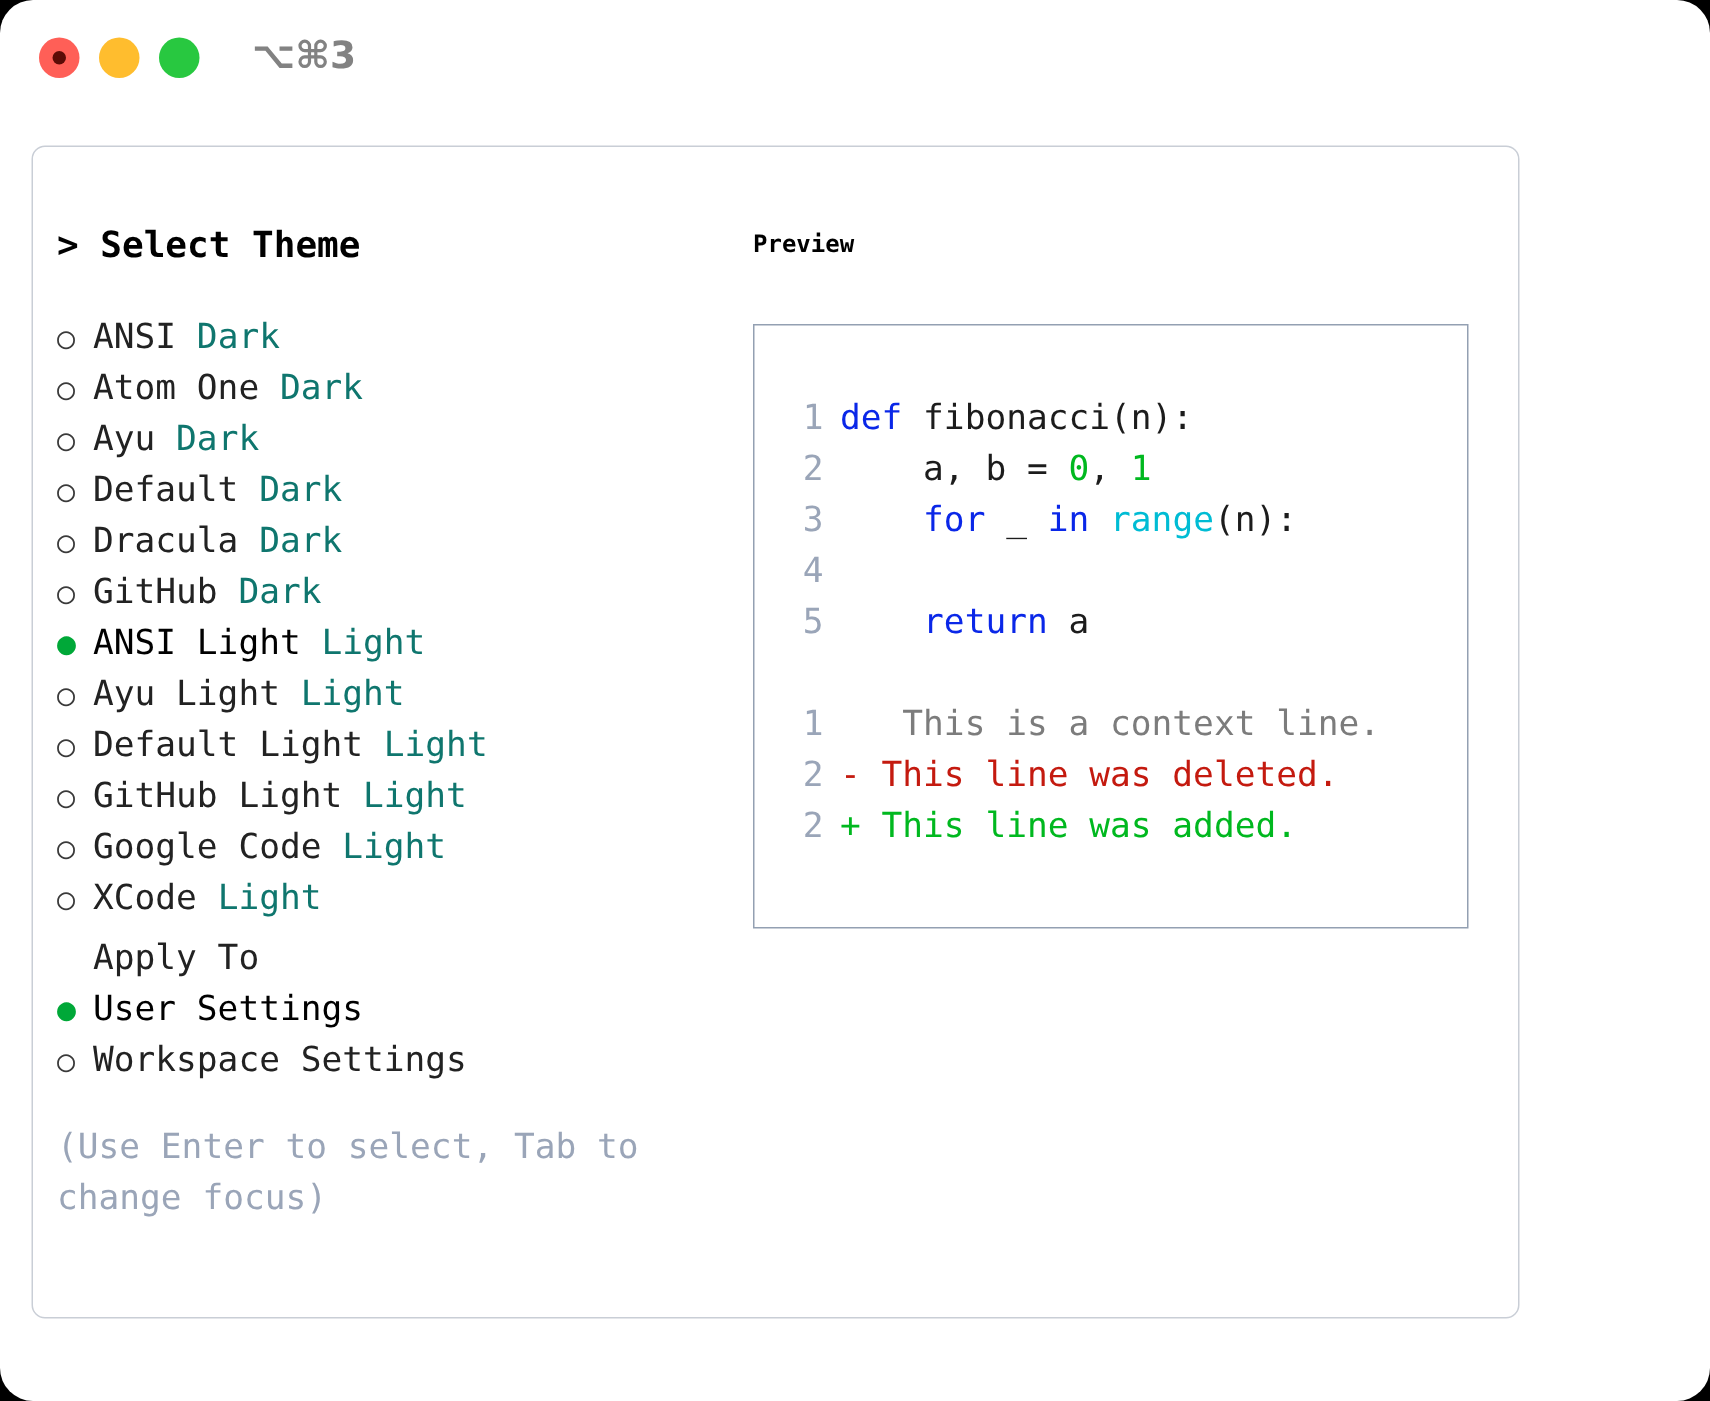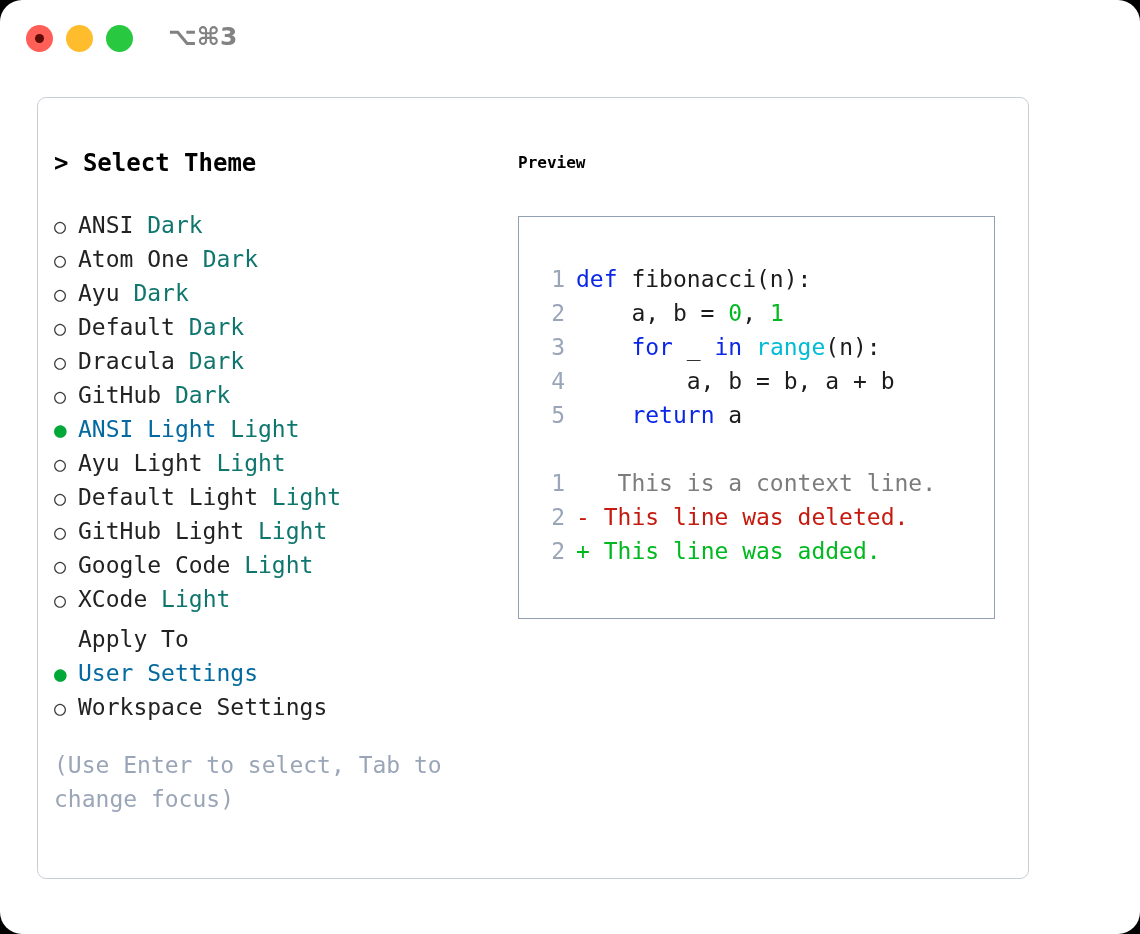--- a/index.html
+++ b/index.html
@@ -58,21 +58,21 @@
     font-size: 25px;
     font-weight: bold;
     color: #828282;
     letter-spacing: 0px;
     font-family: "DejaVu Sans", "Liberation Sans", sans-serif;
   }
 
   
   .panel {
     position: absolute;
-    left: 37px;
+    left: 21px;
     top: 97px;
     width: 992px;
     height: 782px;
     border: 1.5px solid #c9ced6;
     border-radius: 9px;
     box-sizing: border-box;
     background: #ffffff;
   }
 
   
@@ -106,21 +106,21 @@
     font-size: 20px;
     color: #3a3a3a;
   }
   .bullet.selected {
     color: #00a838;
     font-size: 21px;
   }
   .bullet.blank { color: transparent; }
 
   .row-name { color: #222222; text-align: center; }
-  .row.selected .row-name { color: #0369a1; }
+  .row.selected .row-name { color: #000000; }
   .row-suffix { color: #0f766e; margin-top: 28px; }
 
   .section-gap { height: 34px; }
 
   .hint {
     margin-top: 24px;
     font-size: 23px;
     line-height: 34px;
     color: #9aa5b8;
     width: 420px;
@@ -224,21 +224,21 @@
       <div class="hint">(Use Enter to select, Tab to change focus)</div>
     </div>
 
     <div class="right-col">
       <div class="preview-heading">Preview</div>
       <div class="preview-box">
         <div id="code-block">
             <div class="code-line"><span class="ln">1</span><span><span class="tok-kw">def</span><span class="code-text"> fibonacci(n):</span></span></div>
             <div class="code-line"><span class="ln">2</span><span><span class="code-text">    a, b = </span><span class="tok-num">0</span><span class="code-text">, </span><span class="tok-num">1</span></span></div>
             <div class="code-line"><span class="ln">3</span><span><span class="code-text">    </span><span class="tok-kw">for</span><span class="code-text"> _ </span><span class="tok-kw">in</span><span class="code-text"> </span><span class="tok-fn">range</span><span class="code-text">(n):</span></span></div>
-            <div class="code-line"><span class="ln">4</span><span><span class="code-text">        a, b = b, a + b</span></span></div>
+            <div class="code-line"><span class="ln">4</span></div>
             <div class="code-line"><span class="ln">5</span><span><span class="code-text">    </span><span class="tok-kw">return</span><span class="code-text"> a</span></span></div>
           </div>
         <div class="diff-gap"></div>
         <div id="diff-block">
             <div class="code-line"><span class="ln">1</span><span class="diff-ctx"> </span><span class="diff-ctx">  This is a context line.</span></div>
             <div class="code-line"><span class="ln">2</span><span class="diff-del">-</span><span class="diff-del"> This line was deleted.</span></div>
             <div class="code-line"><span class="ln">2</span><span class="diff-add">+</span><span class="diff-add"> This line was added.</span></div>
           </div>
       </div>
     </div>

